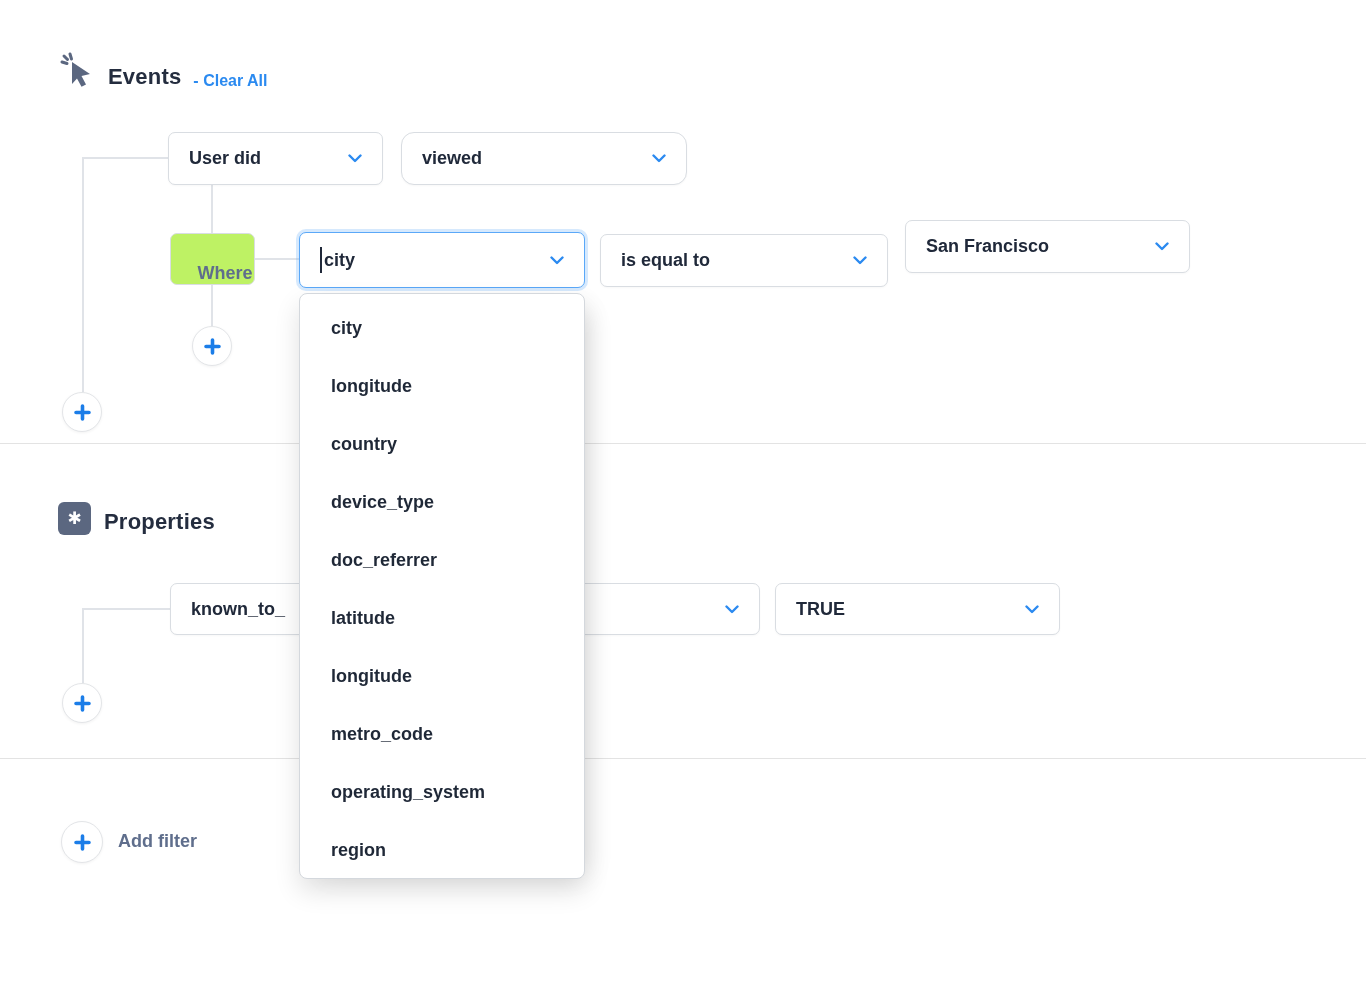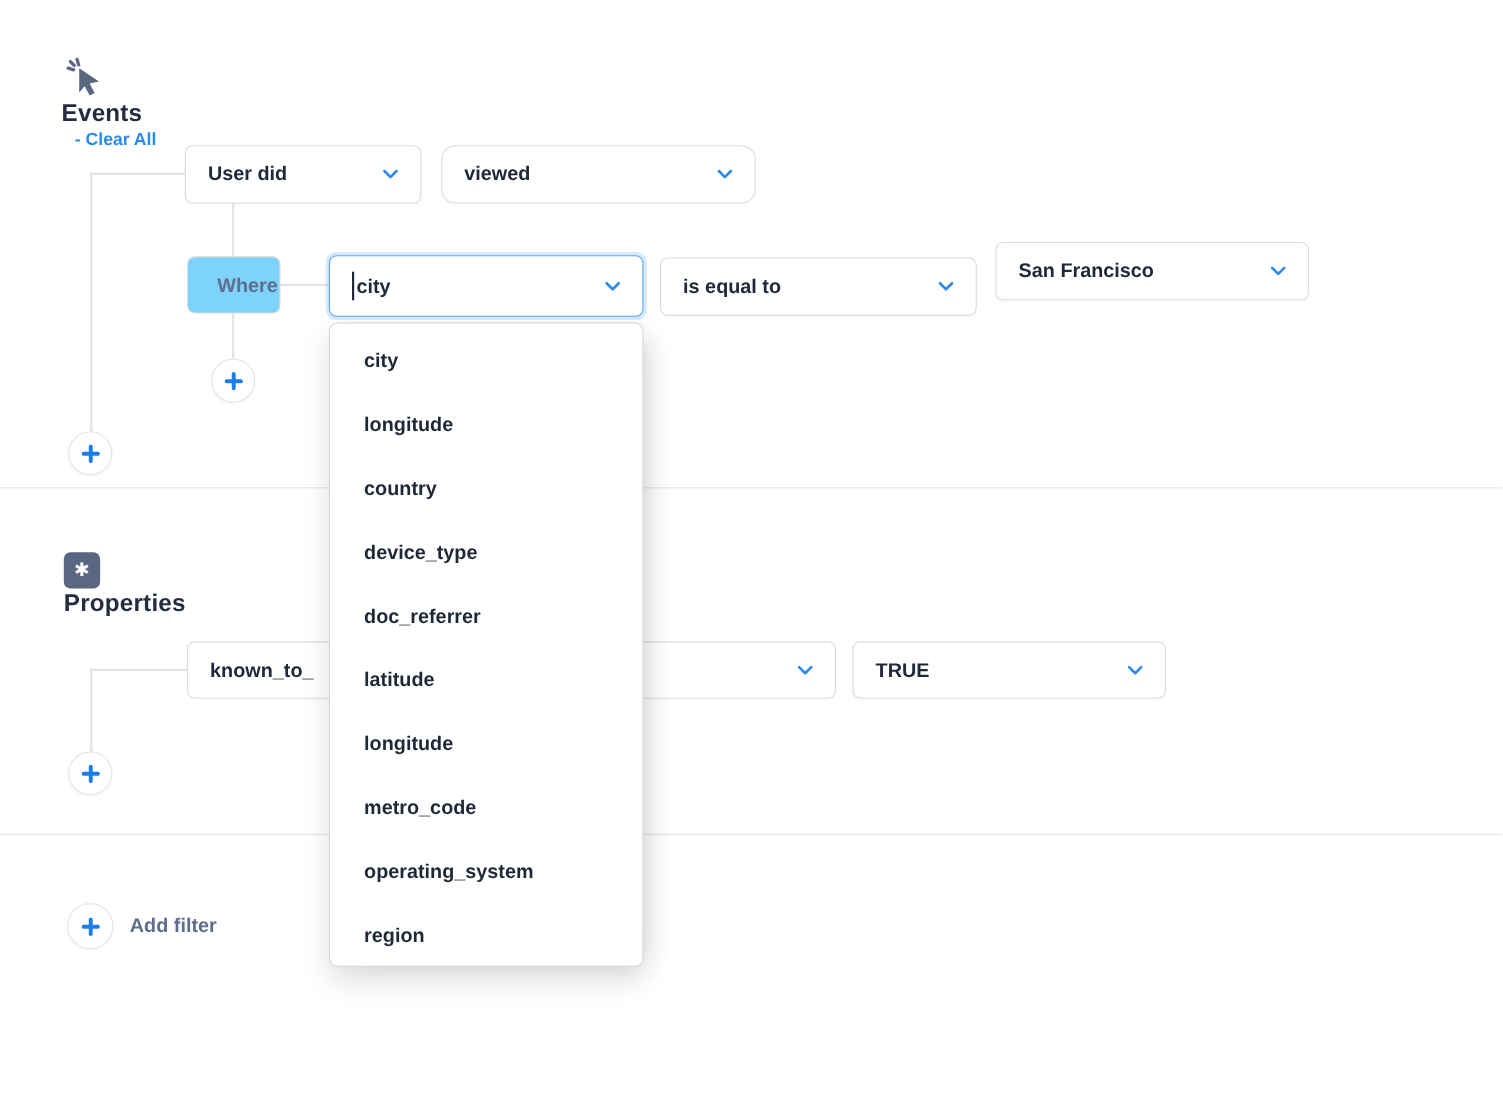--- a/index.html
+++ b/index.html
@@ -4,21 +4,21 @@
 <style>
   * { margin:0; padding:0; box-sizing:border-box; }
   html,body { background:#fff; }
   body { font-family:"Liberation Sans", sans-serif; }
   .page {
     position:relative; width:1366px; height:1002px; background:#fff;
     overflow:hidden; color:#20293a;
   }
 
   
-  .section-header { position:absolute; display:flex; align-items:flex-start;flex-direction:column; }
+  .section-header { position:absolute; display:flex; align-items:flex-end; }
   .section-title { font-size:22px; font-weight:700; color:#242d3f; letter-spacing:.2px; }
   .clear-all { font-size:16px; font-weight:600; color:#2b8af0; margin-left:12px; margin-top:3px; cursor:pointer; }
   .prop-icon-box {
     width:33px; height:33px; border-radius:6px; background:#5b6780;
     display:flex; align-items:center; justify-content:center; margin-right:13px;
   }
   .prop-icon-box span { color:#fff; font-size:17px; line-height:1; }
 
   
   .combo {
@@ -26,22 +26,22 @@
     display:flex; align-items:center; justify-content:space-between;
     padding:16px 20px; font-size:18px; font-weight:600; color:#20293a;
     box-shadow:0 1px 2px rgba(0,0,0,.03); cursor:pointer; white-space:nowrap;
   }
   .combo .chev { flex:0 0 auto; margin-left:12px; display:block; }
   .combo.focused {
     border:1.5px solid #5aa8f8;
     box-shadow:0 0 0 3px rgba(90,168,248,.25);
   }
   .where-box {
-    position:absolute; background:#7dd3fc; border:1px solid #d9dde2; border-radius:7px;
-    display:flex; align-items:center; justify-content:center;
+    position:absolute; background:#bef264; border:1px solid #d9dde2; border-radius:7px;
+    display:flex; align-items:flex-end; justify-content:center;
     font-size:18px; font-weight:600; color:#5f6e8c;padding-left:25px;
   }
   .caret-bar { display:inline-block; width:2px; height:26px; background:#20293a; margin-right:2px; }
 
   
   .line { position:absolute; background:#e0e3e8; }
 
   
   .plus-circle {
     position:absolute; width:40px; height:40px; border-radius:50%;

